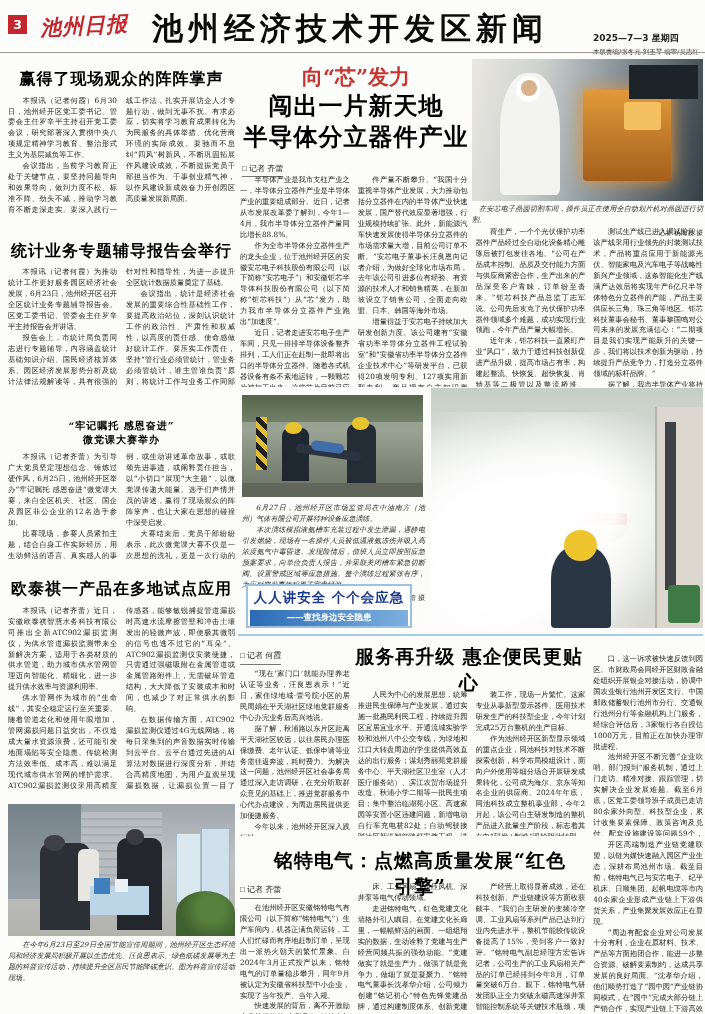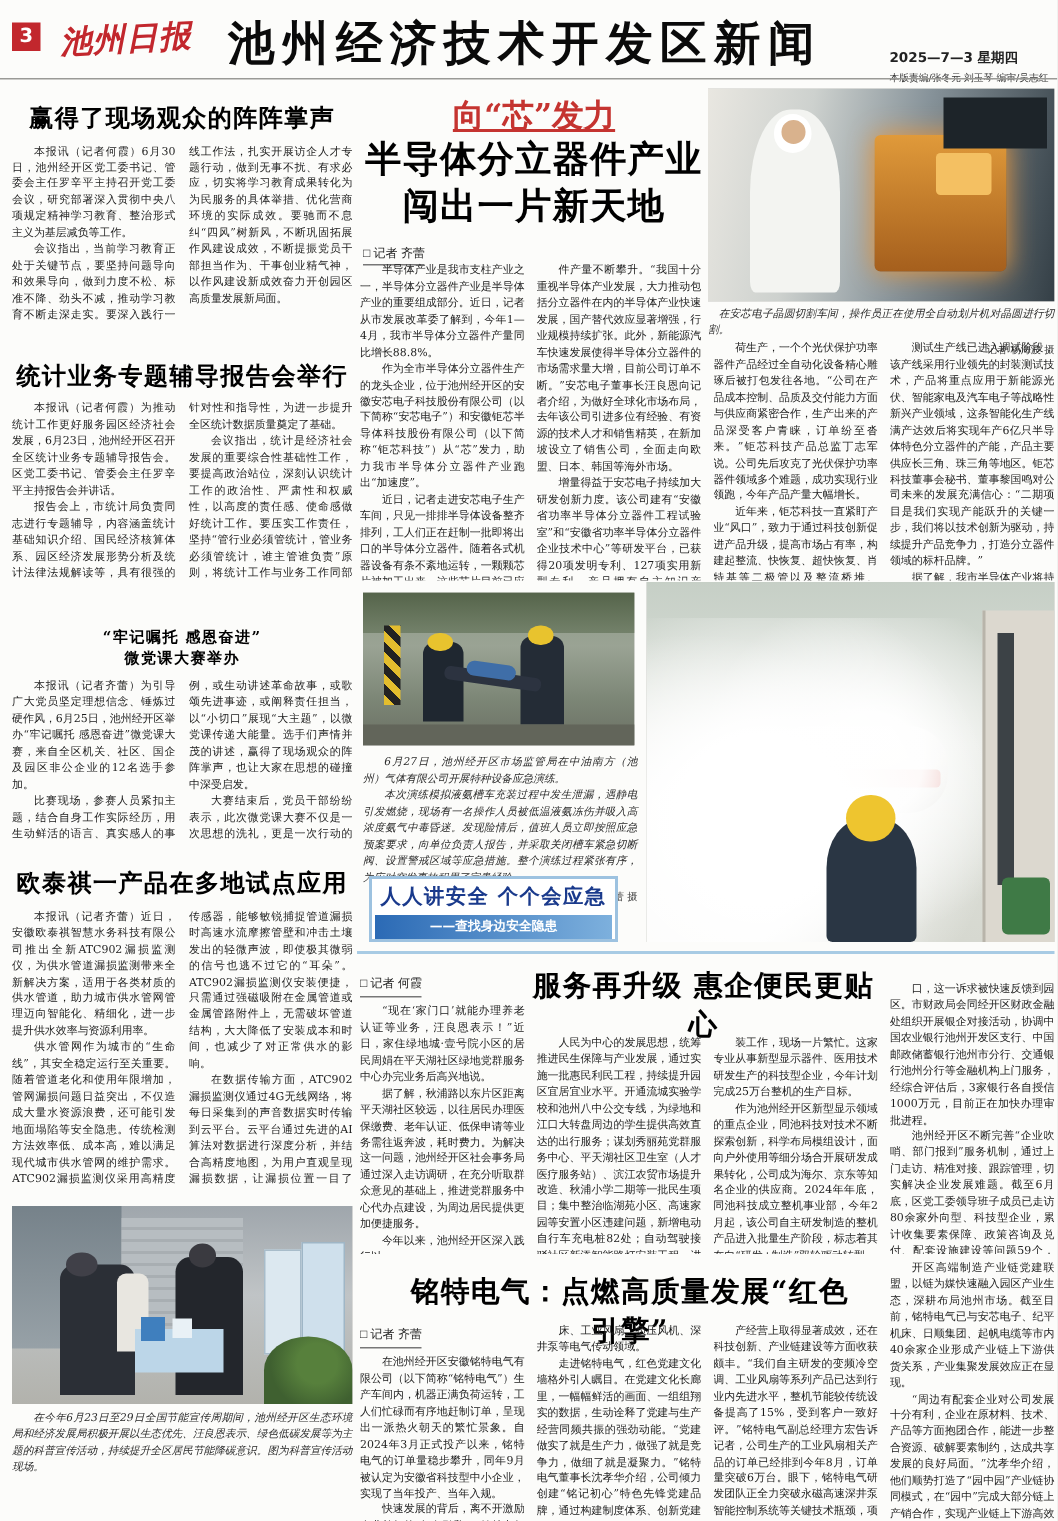--- a/index.html
+++ b/index.html
@@ -35,21 +35,21 @@
   .lh{font-size:16px;font-weight:900;text-align:center;letter-spacing:1px;color:#000;
       font-family:"DejaVu Serif","Liberation Serif",serif;line-height:1.35;}
   .cols2{column-count:2;column-gap:9px;column-fill:auto;margin-top:6px;}
 
   
   .photo{position:relative;overflow:hidden;background:#c8c8c4;}
   .ph-shape{position:absolute;}
 
   
   #main-art{position:absolute;left:240px;top:57px;width:463px;height:330px;}
-  .kicker{color:#c53430;font-size:21px;font-weight:900;font-family:"DejaVu Serif",serif;text-decoration:underline;}
+  .kicker{color:#c53430;font-size:21px;font-weight:900;font-family:"DejaVu Serif",serif;}
   .mh2{font-size:24px;font-weight:900;color:#000;font-family:"DejaVu Serif",serif;letter-spacing:1px;}
   .main-cols{position:absolute;left:0;top:118px;width:463px;height:212px;display:flex;gap:8px;}
   .mcol{flex:1;overflow:hidden;}
   .off50{padding-top:52px;}
 
   
   #band{position:absolute;left:238px;top:388px;width:465px;height:246px;border-bottom:2px solid #a8cbe4;}
   .sbox{position:absolute;left:8px;top:196px;width:158px;border:2px solid #9dc2e0;background:#fff;padding:3px 2px 0;}
   .sbox-title{color:#1a3a8c;font-weight:900;font-size:13.5px;text-align:center;letter-spacing:1px;
               font-family:"DejaVu Serif",serif;}
@@ -137,22 +137,22 @@
     </div>
     <div class="caption" style="margin-top:4px;">
       <p>在今年6月23日至29日全国节能宣传周期间，池州经开区生态环境局和经济发展局积极开展以生态优先、汪良恩表示、绿色低碳发展等为主题的科普宣传活动，持续提升全区居民节能降碳意识。图为科普宣传活动现场。</p>
 
     </div>
   </div>
 
   <div id="main-art">
     <div style="position:absolute;left:0;top:6px;width:232px;text-align:center;line-height:1.3;">
       <div class="kicker">向“芯”发力</div>
+      <div class="mh2">闯出一片新天地</div>
       <div class="mh2">半导体分立器件产业</div>
-      <div class="mh2">闯出一片新天地</div>
     </div>
     <div class="byline" style="position:absolute;left:2px;top:104px;">
       <span>□ 记者 齐蕾</span>
     </div>
 
     <div class="photo" style="position:absolute;right:0;top:2px;width:231px;height:142px;">
       <div class="ph-shape" style="left:0;top:0;width:100%;height:100%;background:linear-gradient(100deg,#e9e7e1 0%,#cdd1ce 28%,#87939a 58%,#343f46 100%);"></div>
       <div class="ph-shape" style="left:12%;top:10%;width:26%;height:86%;background:#f3f4f1;border-radius:45% 45% 6% 6%;"></div>
       <div class="ph-shape" style="left:19%;top:12%;width:11%;height:18%;background:#fff;border-radius:50%;"></div>
       <div class="ph-shape" style="left:21%;top:15%;width:7%;height:11%;background:#d9b28d;border-radius:50%;"></div>

